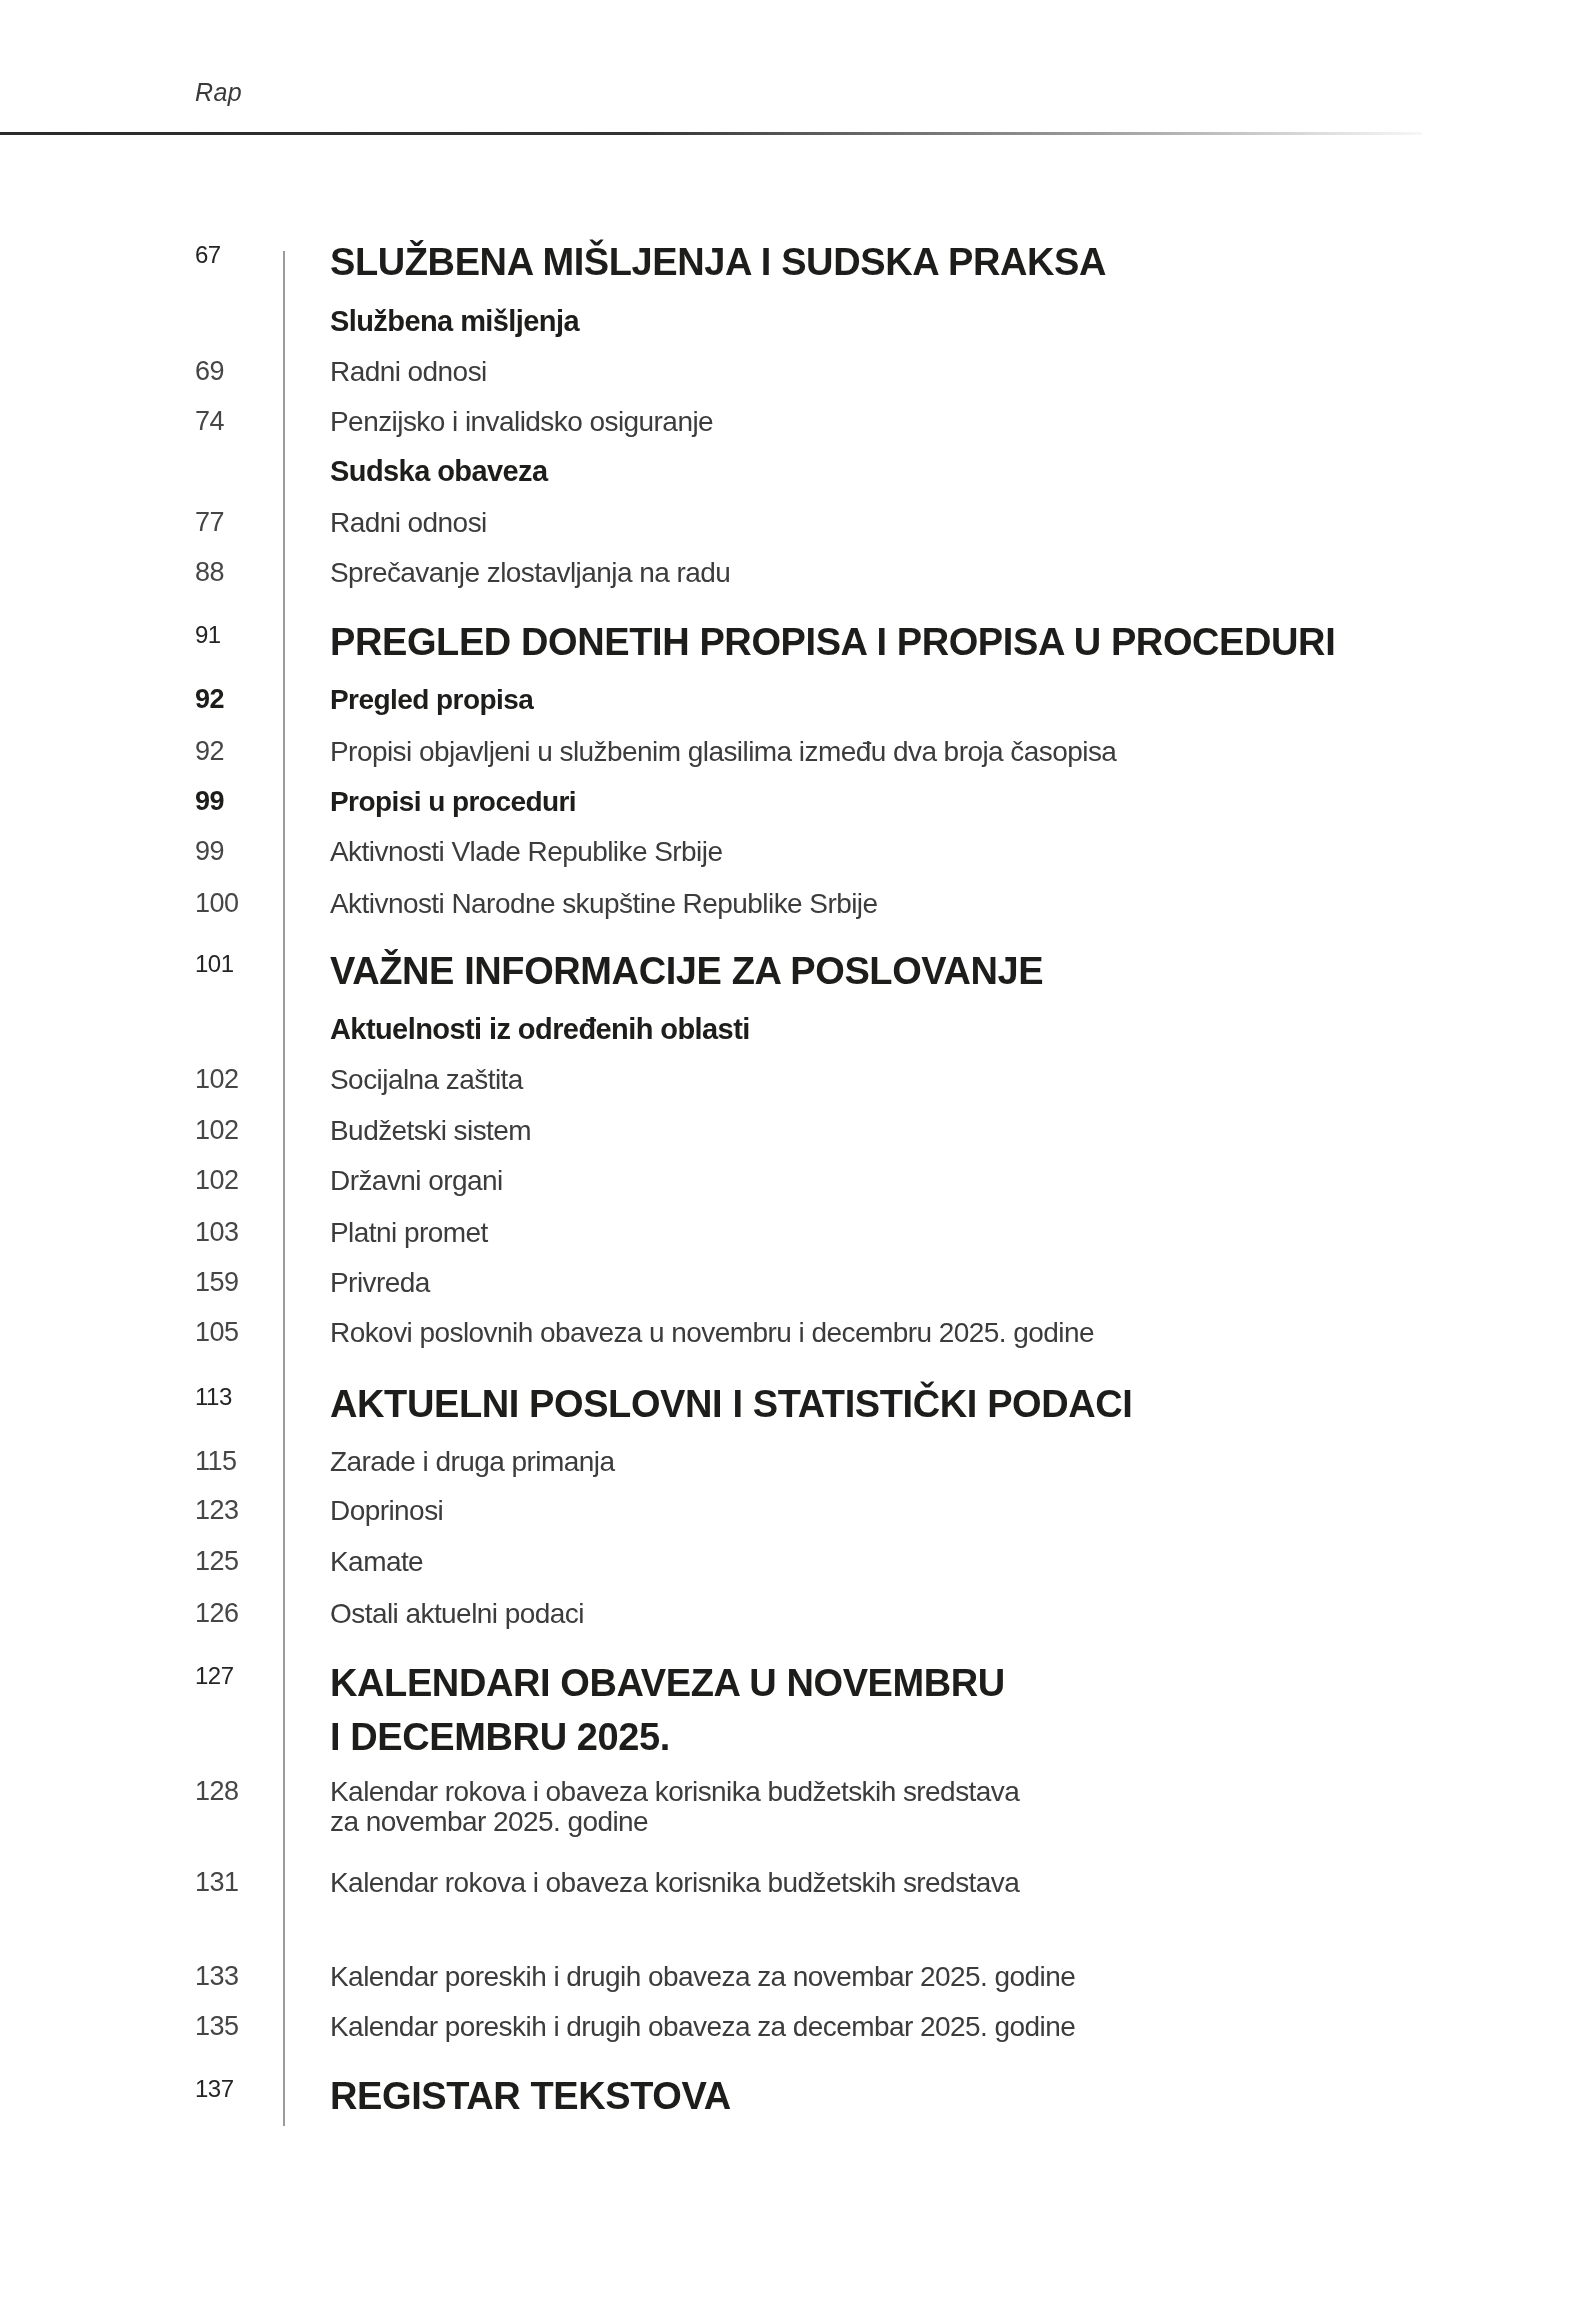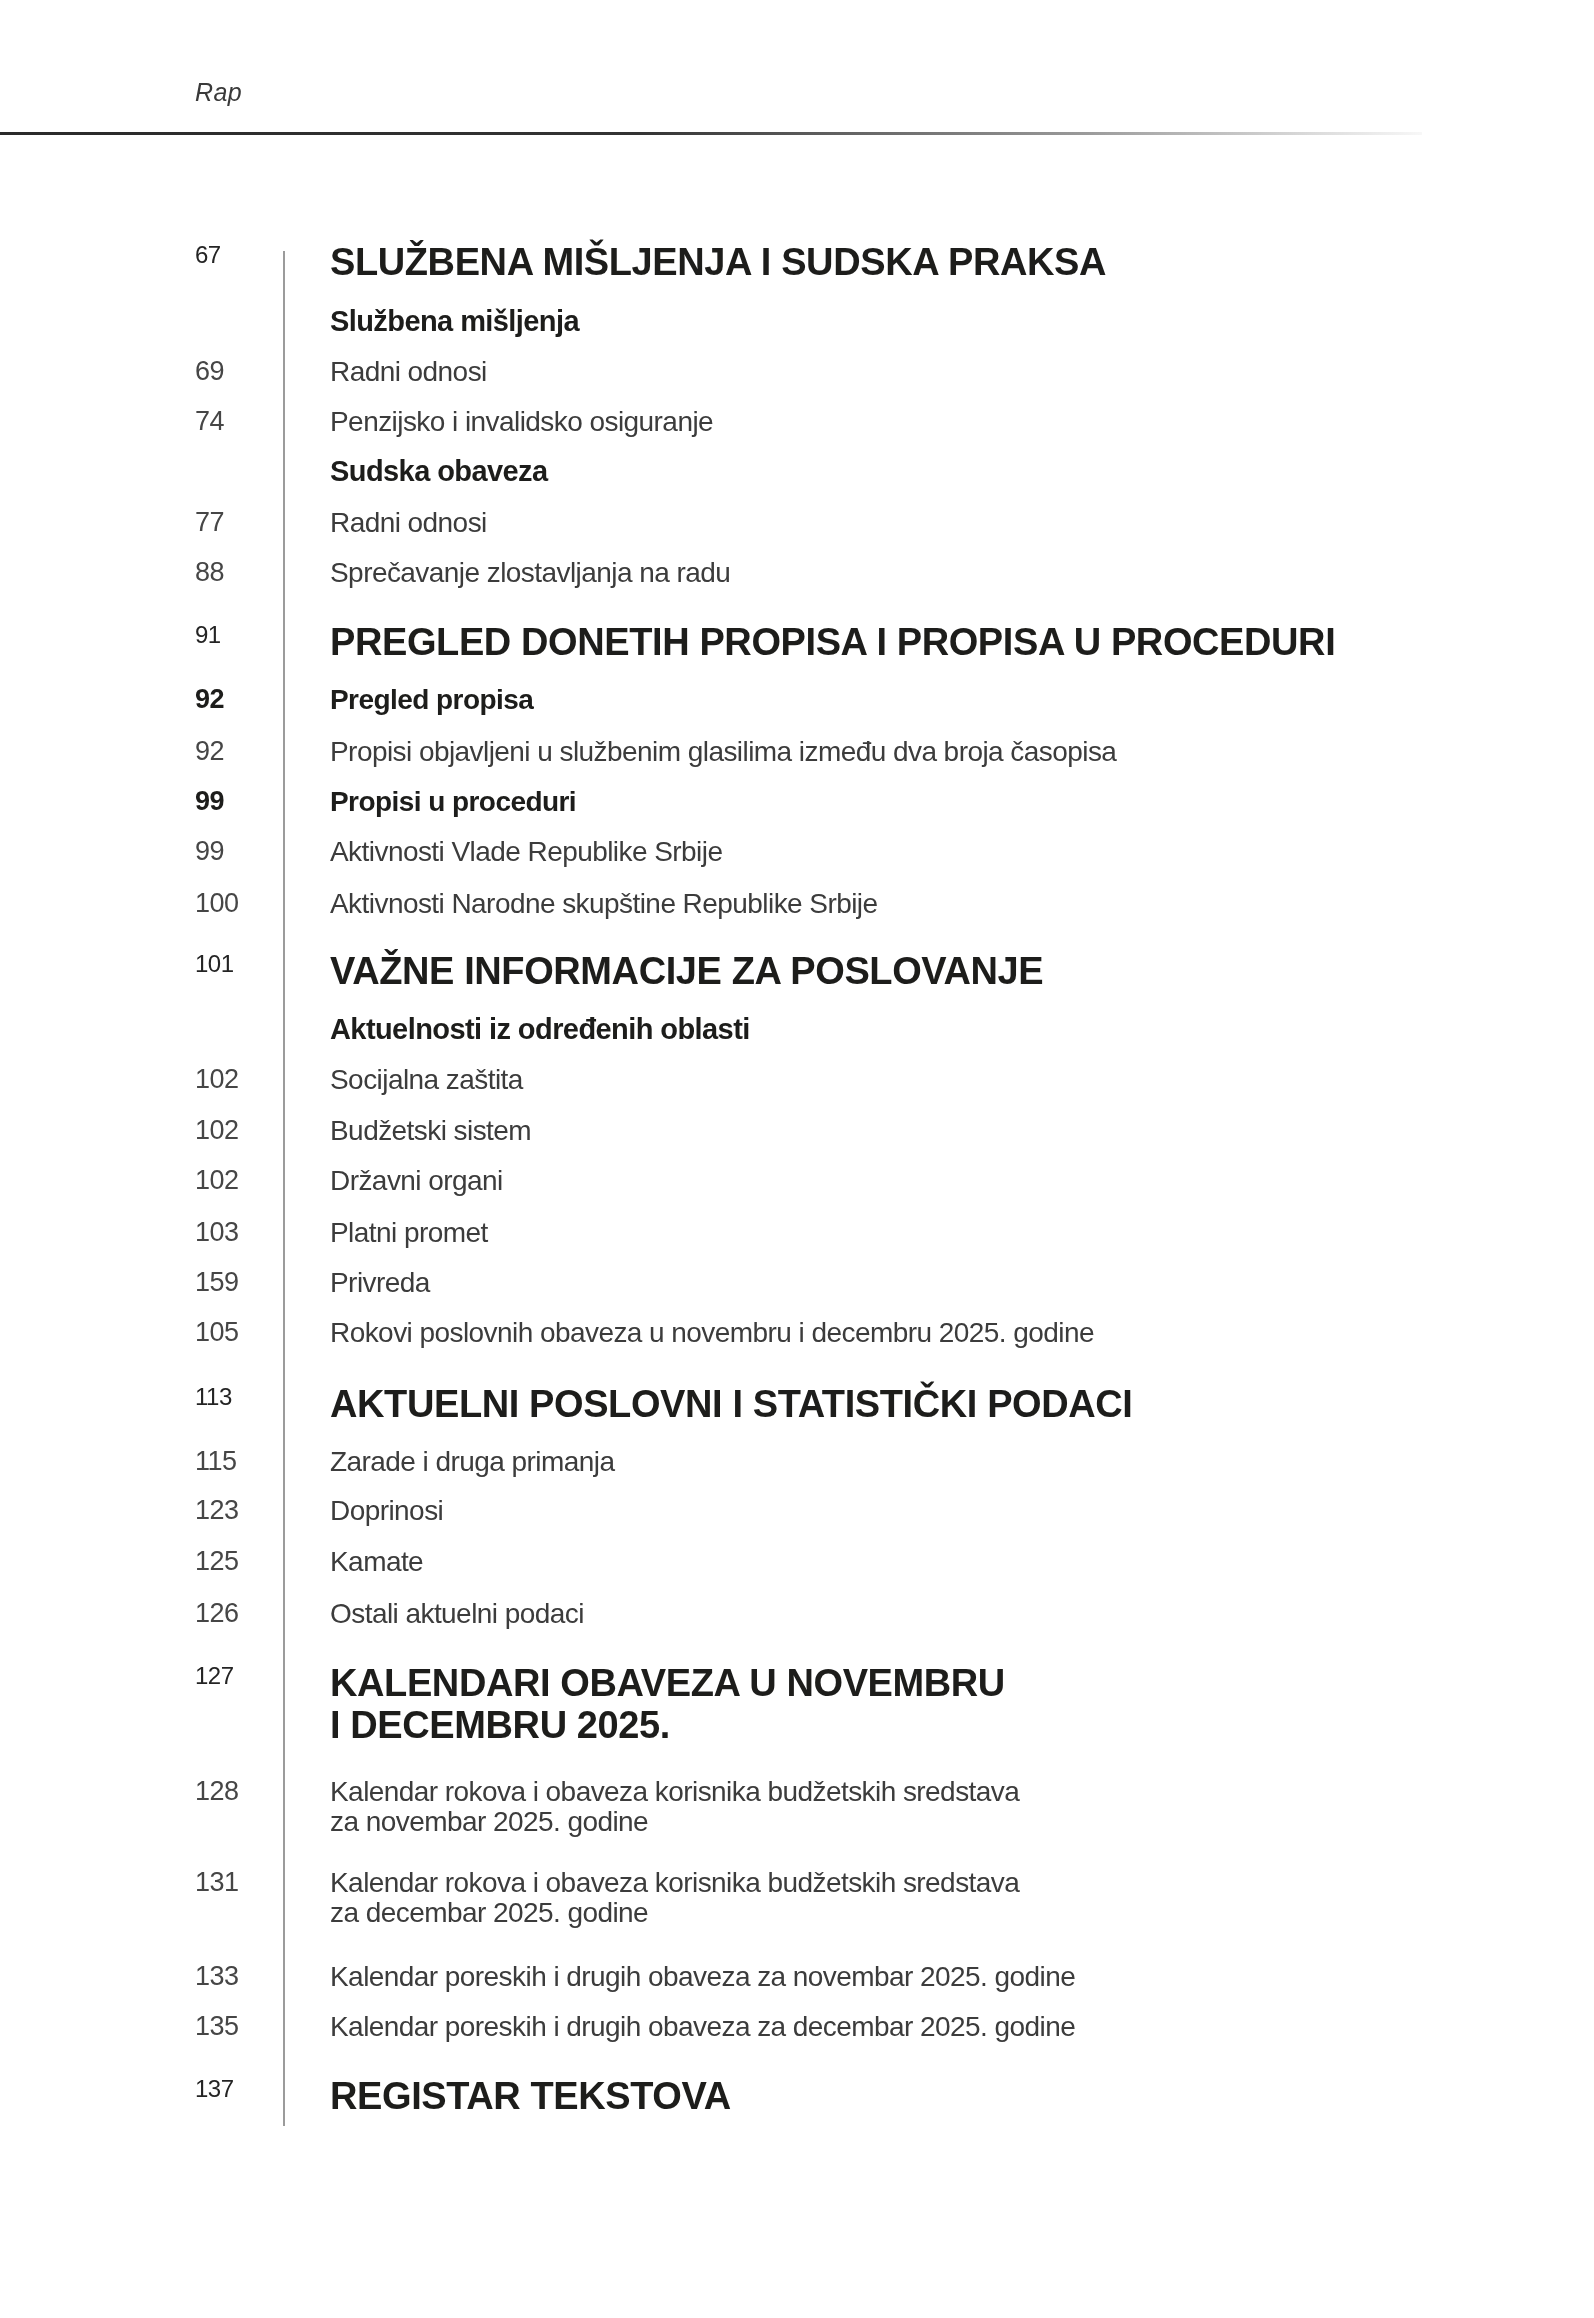--- a/index.html
+++ b/index.html
@@ -27,21 +27,21 @@
     position:absolute;left:330px;top:0;right:49px;font-size:28px;line-height:1;
     color:#3c3c3c;letter-spacing:-.02em;
   }
   .title div + div{margin-top:2px;}
   .row.bold .num,.row.bold .title{font-weight:700;color:#1d1d1b;}
   .row.sub .title{font-weight:700;color:#1d1d1b;font-size:29px;}
   .row.heading .num{font-size:24px;color:#242424;top:0;}
   .row.heading .title{
     font-size:38px;font-weight:700;color:#1d1d1b;letter-spacing:-0.4px;
   }
-  .row.heading .title div + div{margin-top:4px;}
+  .row.heading .title div + div{margin-top:16px;}
 </style>
 </head>
 <body>
 
 <div class="page">
 
   <div class="running-header">Rap</div>
   <div class="header-rule"></div>
 
   <div>
@@ -163,21 +163,20 @@
       <span class="num">128</span>
       <span class="title">
         <div>Kalendar rokova i obaveza korisnika budžetskih sredstava</div>
         <div>za novembar 2025. godine</div>
       </span>
     </div>
     <div class="row" style="top:1869px">
       <span class="num">131</span>
       <span class="title">
         <div>Kalendar rokova i obaveza korisnika budžetskih sredstava</div>
-        <div>za decembar 2025. godine</div>
       </span>
     </div>
     <div class="row" style="top:1963px">
       <span class="num">133</span>
       <span class="title">Kalendar poreskih i drugih obaveza za novembar 2025. godine</span>
     </div>
     <div class="row" style="top:2013px">
       <span class="num">135</span>
       <span class="title">Kalendar poreskih i drugih obaveza za decembar 2025. godine</span>
     </div>

